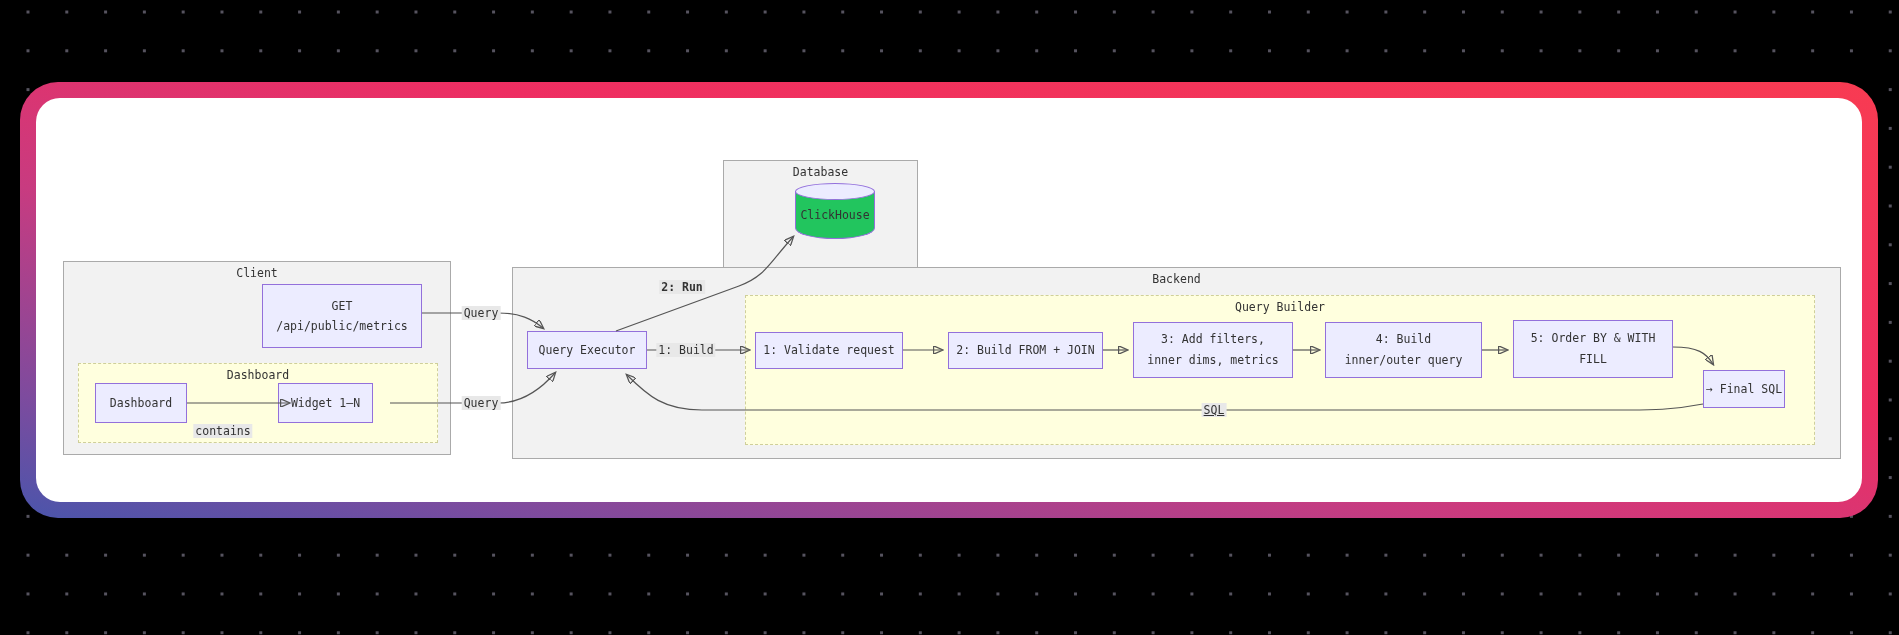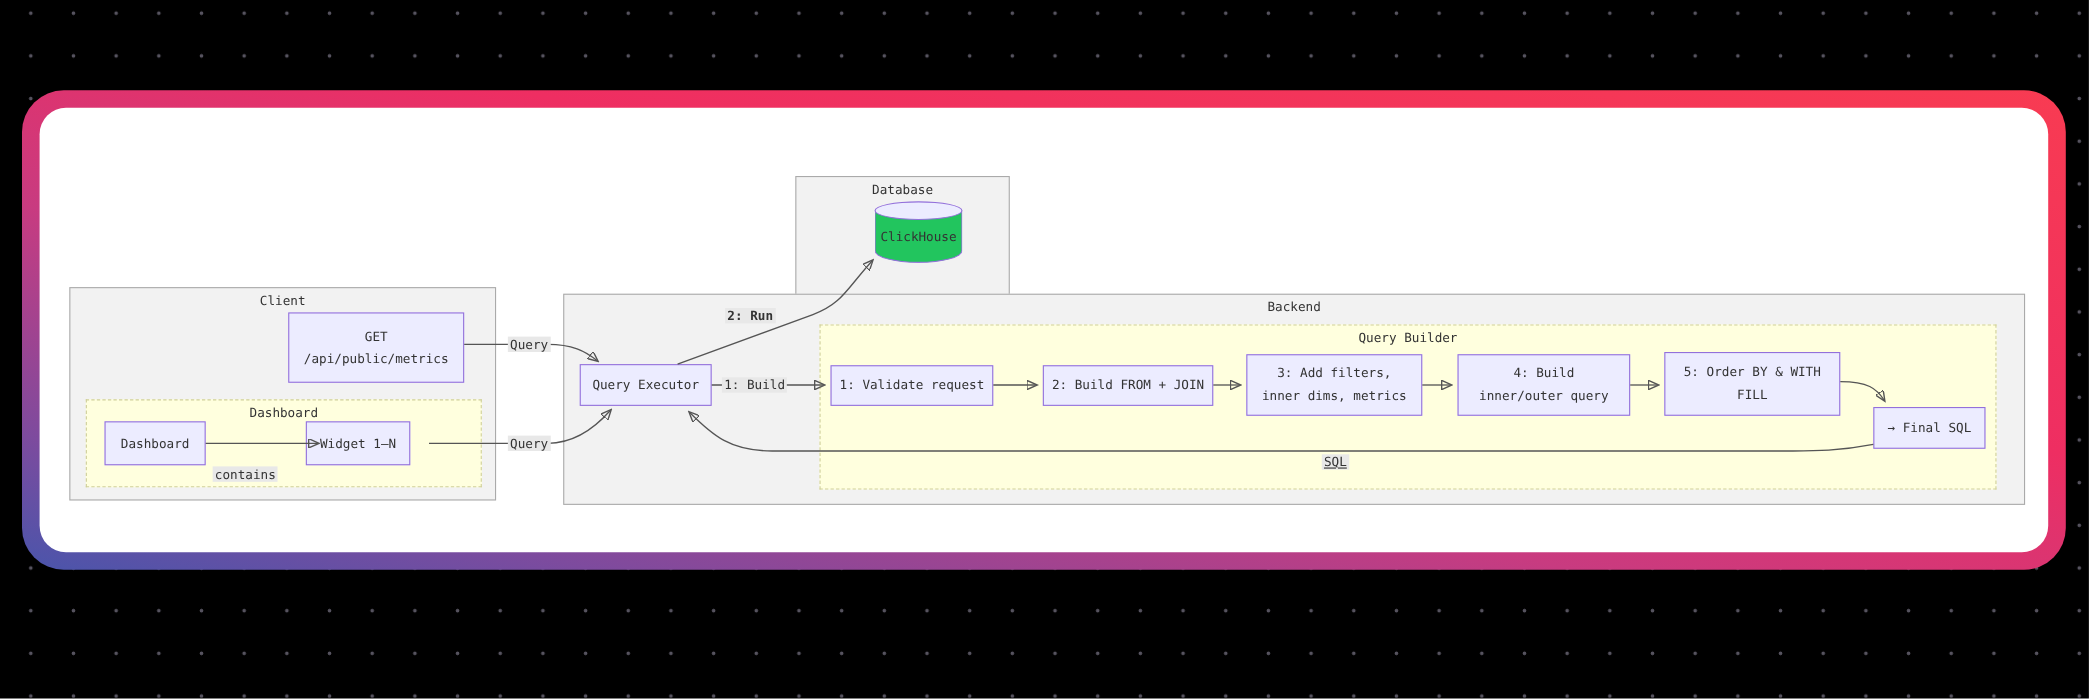--- a/index.html
+++ b/index.html
@@ -123,21 +123,21 @@
 <div class="node" style="left:1325px;top:322px;width:157px;height:56px;">
   <span>4: Build</span>
   <span>inner/outer query</span>
 </div>
 
 <div class="node" style="left:1513px;top:320px;width:160px;height:58px;">
   <span>5: Order BY &amp; WITH</span>
   <span>FILL</span>
 </div>
 
-<div class="node" style="left:1703px;top:370px;width:102px;height:38px;">
+<div class="node" style="left:1703px;top:370px;width:82px;height:38px;">
   <span>→ Final SQL</span>
 </div>
 
 <svg class="edges" viewBox="0 0 1899 635">
   <defs>
     <marker id="arrow" viewBox="0 0 10 8" refX="8" refY="4" markerWidth="9" markerHeight="7" orient="auto-start-reverse">
       <path d="M0,0 L9,4 L0,8 z" fill="#555" stroke="none"></path>
     </marker>
   </defs>
   <path d="M422 313 H498 C520 313 532 319 543 328" marker-end="url(#arrow)"></path>
@@ -151,13 +151,13 @@
   <path d="M1482 350 H1507" marker-end="url(#arrow)"></path>
   <path d="M1673 347 C1698 347 1706 353 1713 364" marker-end="url(#arrow)"></path>
   <path d="M1703 404 C1672 410 1650 410 1630 410 L702 410 C664 410 648 396 627 375" marker-end="url(#arrow)"></path>
 </svg>
 
 <div class="edge-label" style="left:481px;top:313px;">Query</div>
 <div class="edge-label" style="left:481px;top:403px;">Query</div>
 <div class="edge-label" style="left:223px;top:383px;margin-top:48px;">contains</div>
 <div class="edge-label" style="left:682px;top:287px;font-weight:bold;">2: Run</div>
 <div class="edge-label" style="left:686px;top:350px;">1: Build</div>
-<div class="edge-label" style="left:1214px;top:420px;text-decoration:underline;">SQL</div>
+<div class="edge-label" style="left:1214px;top:410px;text-decoration:underline;">SQL</div>
 
 </body></html>

